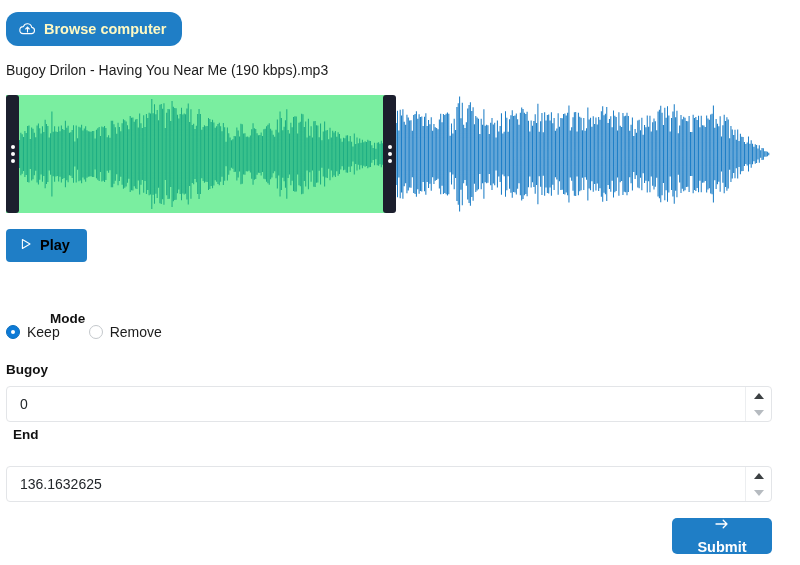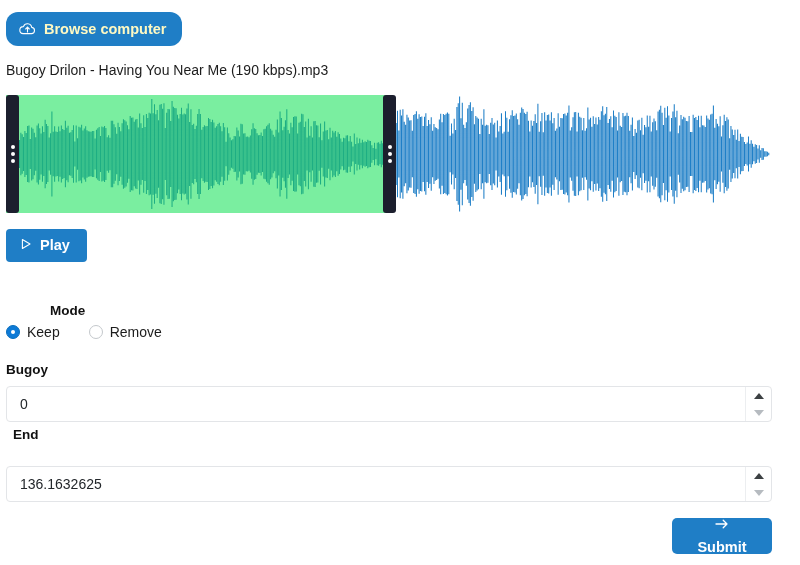--- a/index.html
+++ b/index.html
@@ -88,37 +88,37 @@
   
   .play-btn {
     position: absolute;
     left: 6px; top: 229px;
     height: 33px;
     display: flex; align-items: center; gap: 8px;
     padding: 0 17px 0 14px;
     background: #1f7ec6;
     border: none;
     border-radius: 4px;
-    color: #ffffff;
+    color: #000000;
     font-size: 14.5px;
     font-weight: bold;
     font-family: "Liberation Sans", sans-serif;
     cursor: pointer;
     line-height: 1;
   }
 
   
   .field-label {
     position: absolute;
     left: 6px;
     font-size: 13.5px;
     font-weight: bold;
     color: #111111;
   }
-  #mode-label  { top: 303px; padding-left: 44px; }
+  #mode-label  { top: 311px; padding-left: 44px; }
   #start-label { top: 362px; }
   #end-label   { top: 427px; margin-left: 7px; }
 
   
   .radio-row {
     position: absolute;
     left: 6px; top: 324px;
     display: flex; align-items: center;
     gap: 9px;
     font-size: 14px;

